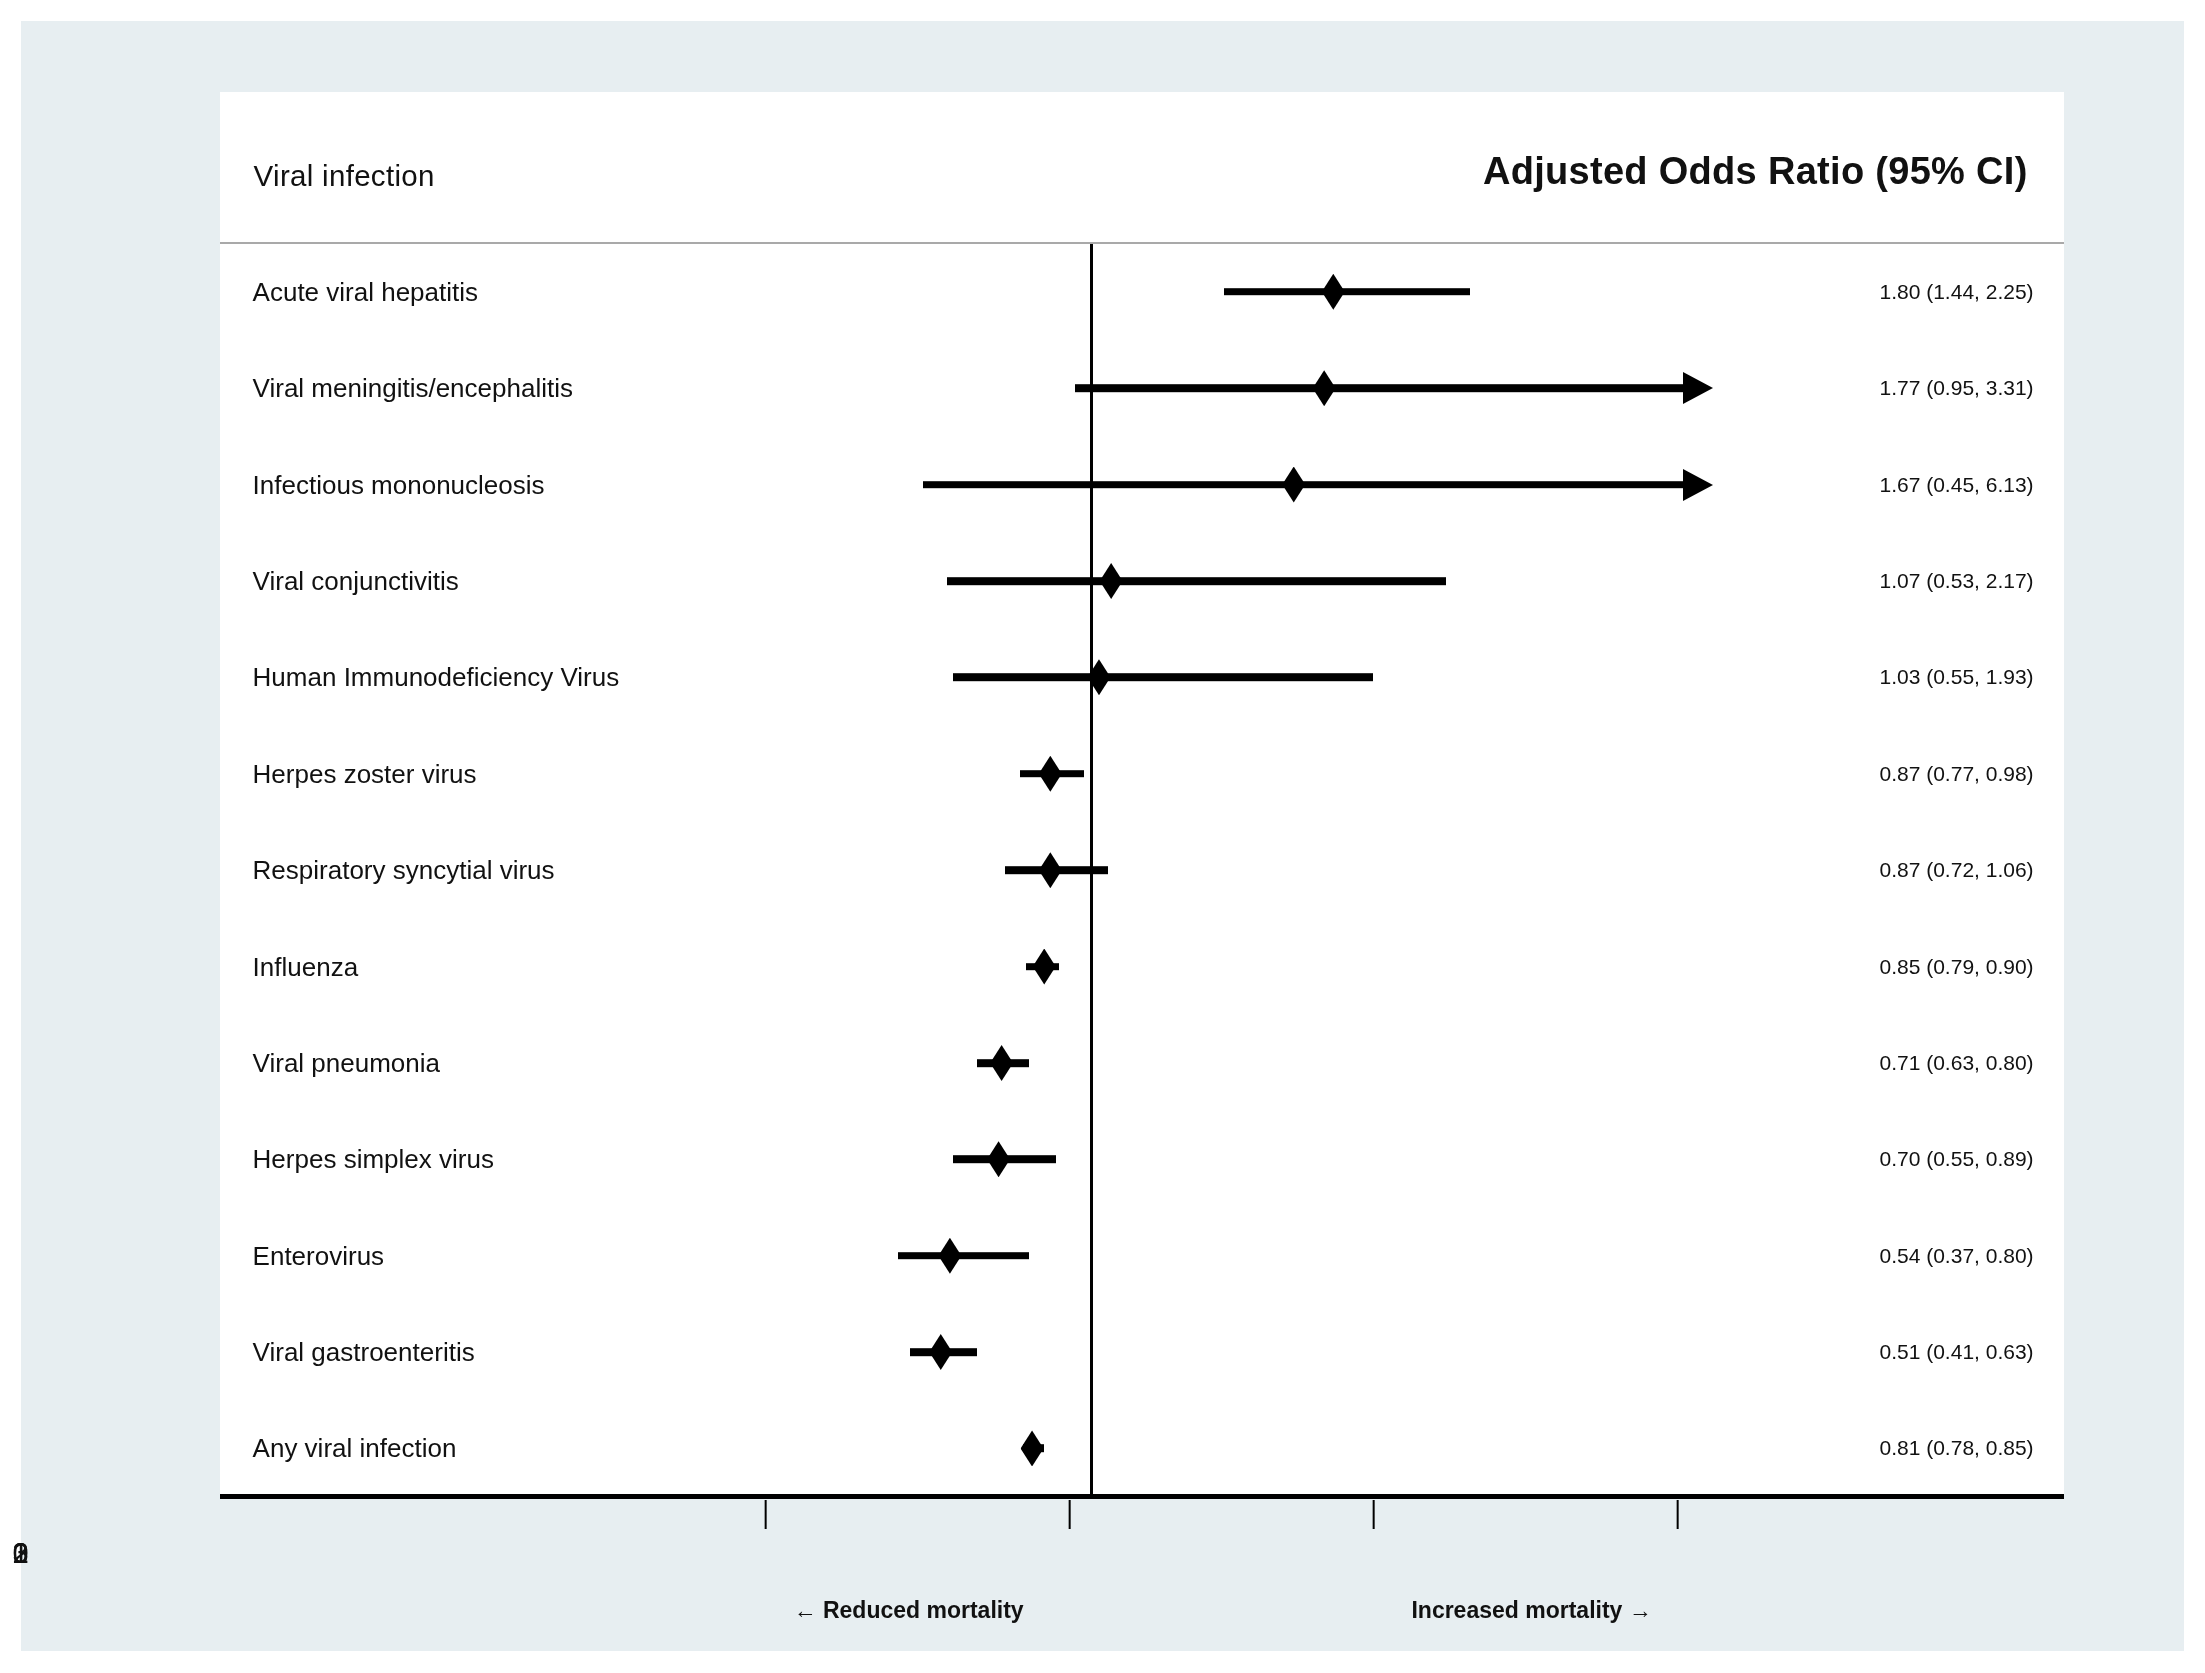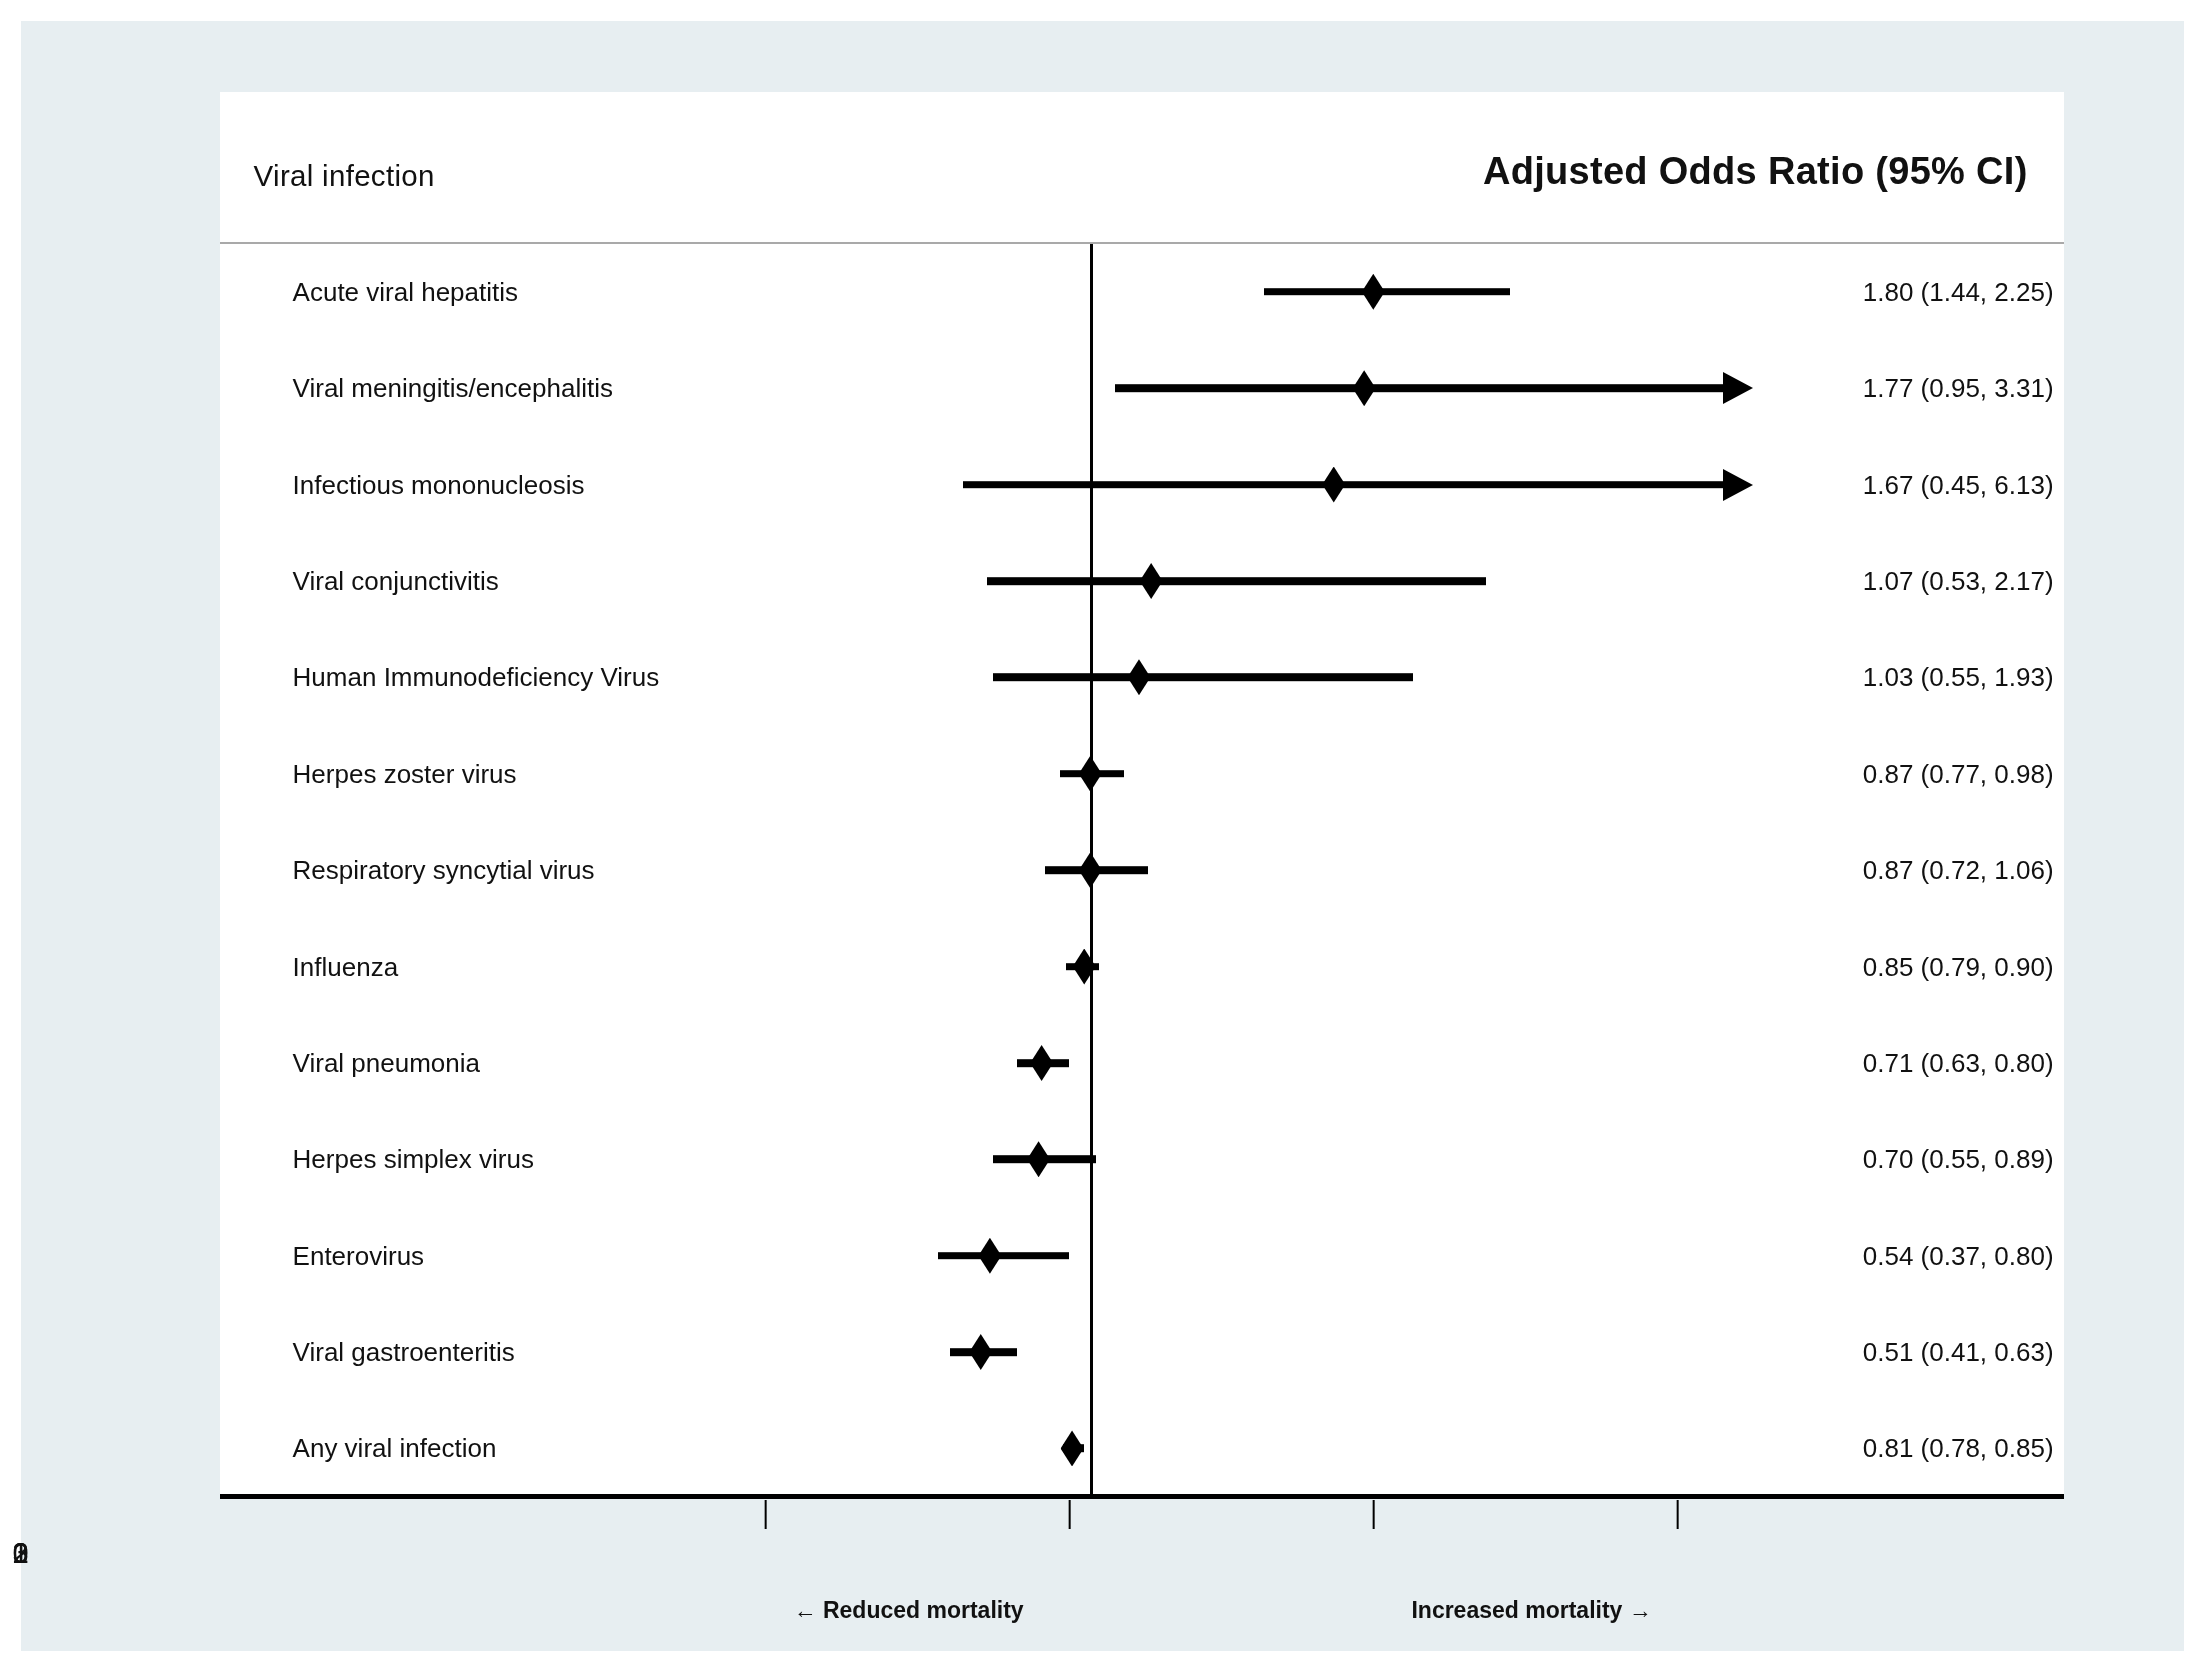--- a/index.html
+++ b/index.html
@@ -36,33 +36,33 @@
   .header-sep{
     position:absolute; left:0; top:150px; width:100%; height:2.7px;
     background:#a9a9a9;
   }
   .ref-line{
     position:absolute; top:152px; bottom:0; width:2.7px;
     background:#000;
   }
   .rows{
     position:absolute; left:0; top:152px; width:100%; bottom:0;
-    display:flex; flex-direction:column;margin-left:40px;
+    display:flex; flex-direction:column;
   }
   .row{
     flex:1; position:relative;
     display:block;
   }
   .row-label{
     position:absolute; left:33px; top:50%; transform:translateY(-50%);
     font-size:26px; white-space:nowrap;
   }
   .row-value{
-    position:absolute; right:50px; top:50%; transform:translateY(-50%);
-    font-size:26px; white-space:nowrap;
+    position:absolute; right:30px; top:50%; transform:translateY(-50%);
+    font-size:21px; white-space:nowrap;
   }
   .ci-bar{
     position:absolute; top:50%; height:7.6px; transform:translateY(-50%);
     background:#000;
   }
   .diamond{
     position:absolute; top:50%;
     width:23px; height:36px;
     transform:translate(-50%,-50%);
     background:#000;

